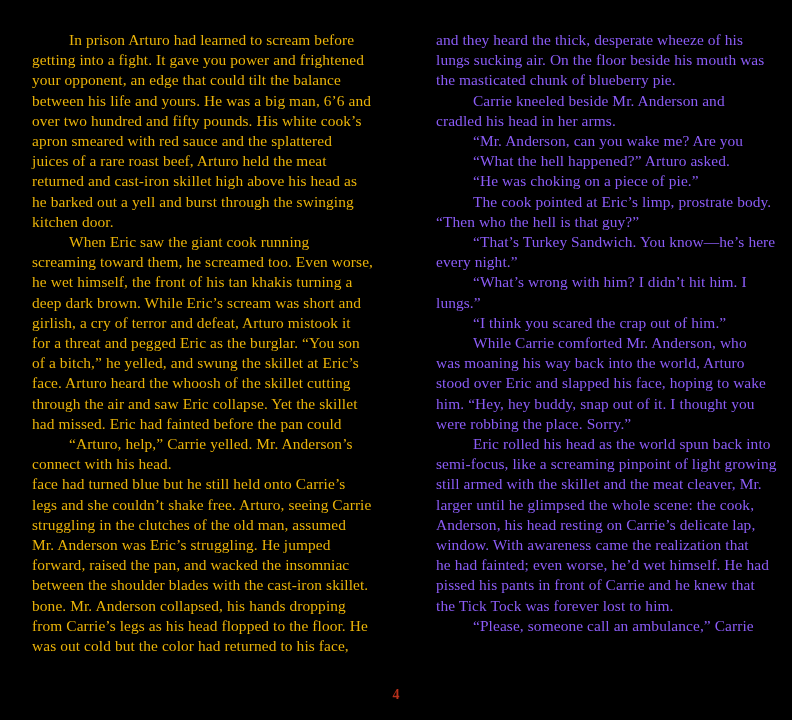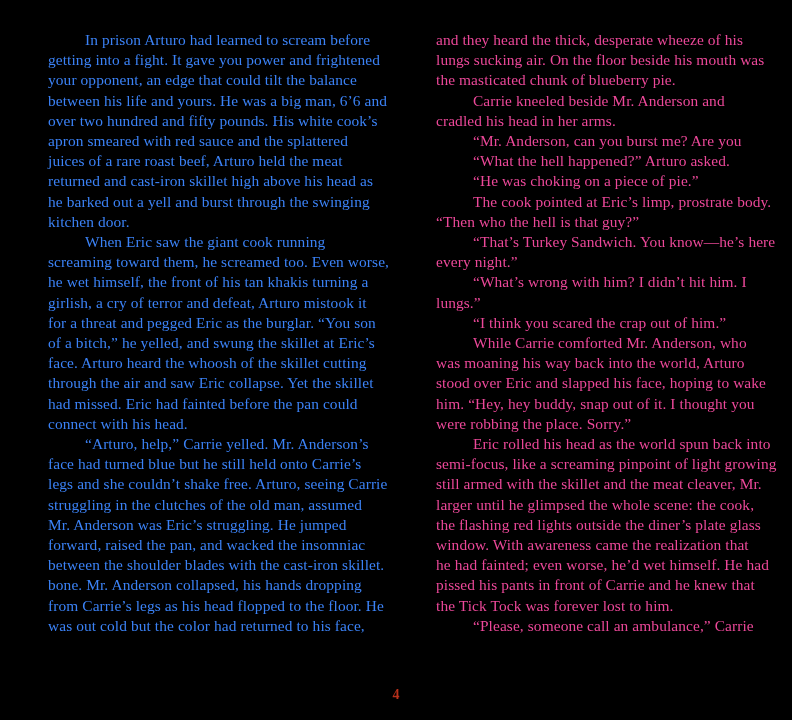--- a/index.html
+++ b/index.html
@@ -36,78 +36,79 @@
     text-align: center;
     font-size: 14px;
     line-height: 16px;
     font-weight: bold;
   }
 </style>
 </head>
 <body>
 
 <main class="screen" style="background: rgb(0, 0, 0);">
-  <div class="column col-left" style="color: #3b82f6; margin-left: 16px;">
+  <div class="column col-left" style="color: #eab308;">
       <div class="line indent">In prison Arturo had learned to scream before</div>
       <div class="line">getting into a fight. It gave you power and frightened</div>
       <div class="line">your opponent, an edge that could tilt the balance</div>
       <div class="line">between his life and yours. He was a big man, 6’6 and</div>
       <div class="line">over two hundred and fifty pounds. His white cook’s</div>
       <div class="line">apron smeared with red sauce and the splattered</div>
       <div class="line">juices of a rare roast beef, Arturo held the meat</div>
       <div class="line">returned and cast-iron skillet high above his head as</div>
       <div class="line">he barked out a yell and burst through the swinging</div>
       <div class="line">kitchen door.</div>
       <div class="line indent">When Eric saw the giant cook running</div>
       <div class="line">screaming toward them, he screamed too. Even worse,</div>
       <div class="line">he wet himself, the front of his tan khakis turning a</div>
+      <div class="line">deep dark brown. While Eric’s scream was short and</div>
       <div class="line">girlish, a cry of terror and defeat, Arturo mistook it</div>
       <div class="line">for a threat and pegged Eric as the burglar. “You son</div>
       <div class="line">of a bitch,” he yelled, and swung the skillet at Eric’s</div>
       <div class="line">face. Arturo heard the whoosh of the skillet cutting</div>
       <div class="line">through the air and saw Eric collapse. Yet the skillet</div>
       <div class="line">had missed. Eric had fainted before the pan could</div>
+      <div class="line indent">“Arturo, help,” Carrie yelled. Mr. Anderson’s</div>
       <div class="line">connect with his head.</div>
-      <div class="line indent">“Arturo, help,” Carrie yelled. Mr. Anderson’s</div>
       <div class="line">face had turned blue but he still held onto Carrie’s</div>
       <div class="line">legs and she couldn’t shake free. Arturo, seeing Carrie</div>
       <div class="line">struggling in the clutches of the old man, assumed</div>
       <div class="line">Mr. Anderson was Eric’s struggling. He jumped</div>
       <div class="line">forward, raised the pan, and wacked the insomniac</div>
       <div class="line">between the shoulder blades with the cast-iron skillet.</div>
       <div class="line">bone. Mr. Anderson collapsed, his hands dropping</div>
       <div class="line">from Carrie’s legs as his head flopped to the floor. He</div>
       <div class="line">was out cold but the color had returned to his face,</div>
     </div>
-  <div class="column col-right" style="color: #ec4899;">
+  <div class="column col-right" style="color: #8b5cf6;">
       <div class="line">and they heard the thick, desperate wheeze of his</div>
       <div class="line">lungs sucking air. On the floor beside his mouth was</div>
       <div class="line">the masticated chunk of blueberry pie.</div>
       <div class="line indent">Carrie kneeled beside Mr. Anderson and</div>
       <div class="line">cradled his head in her arms.</div>
-      <div class="line indent">“Mr. Anderson, can you burst me? Are you</div>
+      <div class="line indent">“Mr. Anderson, can you wake me? Are you</div>
       <div class="line indent">“What the hell happened?” Arturo asked.</div>
       <div class="line indent">“He was choking on a piece of pie.”</div>
       <div class="line indent">The cook pointed at Eric’s limp, prostrate body.</div>
       <div class="line">“Then who the hell is that guy?”</div>
       <div class="line indent">“That’s Turkey Sandwich. You know—he’s here</div>
       <div class="line">every night.”</div>
       <div class="line indent">“What’s wrong with him? I didn’t hit him. I</div>
       <div class="line">lungs.”</div>
       <div class="line indent">“I think you scared the crap out of him.”</div>
       <div class="line indent">While Carrie comforted Mr. Anderson, who</div>
       <div class="line">was moaning his way back into the world, Arturo</div>
       <div class="line">stood over Eric and slapped his face, hoping to wake</div>
       <div class="line">him. “Hey, hey buddy, snap out of it. I thought you</div>
       <div class="line">were robbing the place. Sorry.”</div>
       <div class="line indent">Eric rolled his head as the world spun back into</div>
       <div class="line">semi-focus, like a screaming pinpoint of light growing</div>
       <div class="line">still armed with the skillet and the meat cleaver, Mr.</div>
       <div class="line">larger until he glimpsed the whole scene: the cook,</div>
-      <div class="line">the flashing red lights outside the diner’s plate glass</div>
+      <div class="line">Anderson, his head resting on Carrie’s delicate lap,</div>
       <div class="line">window. With awareness came the realization that</div>
       <div class="line">he had fainted; even worse, he’d wet himself. He had</div>
       <div class="line">pissed his pants in front of Carrie and he knew that</div>
       <div class="line">the Tick Tock was forever lost to him.</div>
       <div class="line indent">“Please, someone call an ambulance,” Carrie</div>
     </div>
   <div class="page-number" style="color: rgb(184, 48, 27);">4</div>
 </main>
 
 </body></html>

